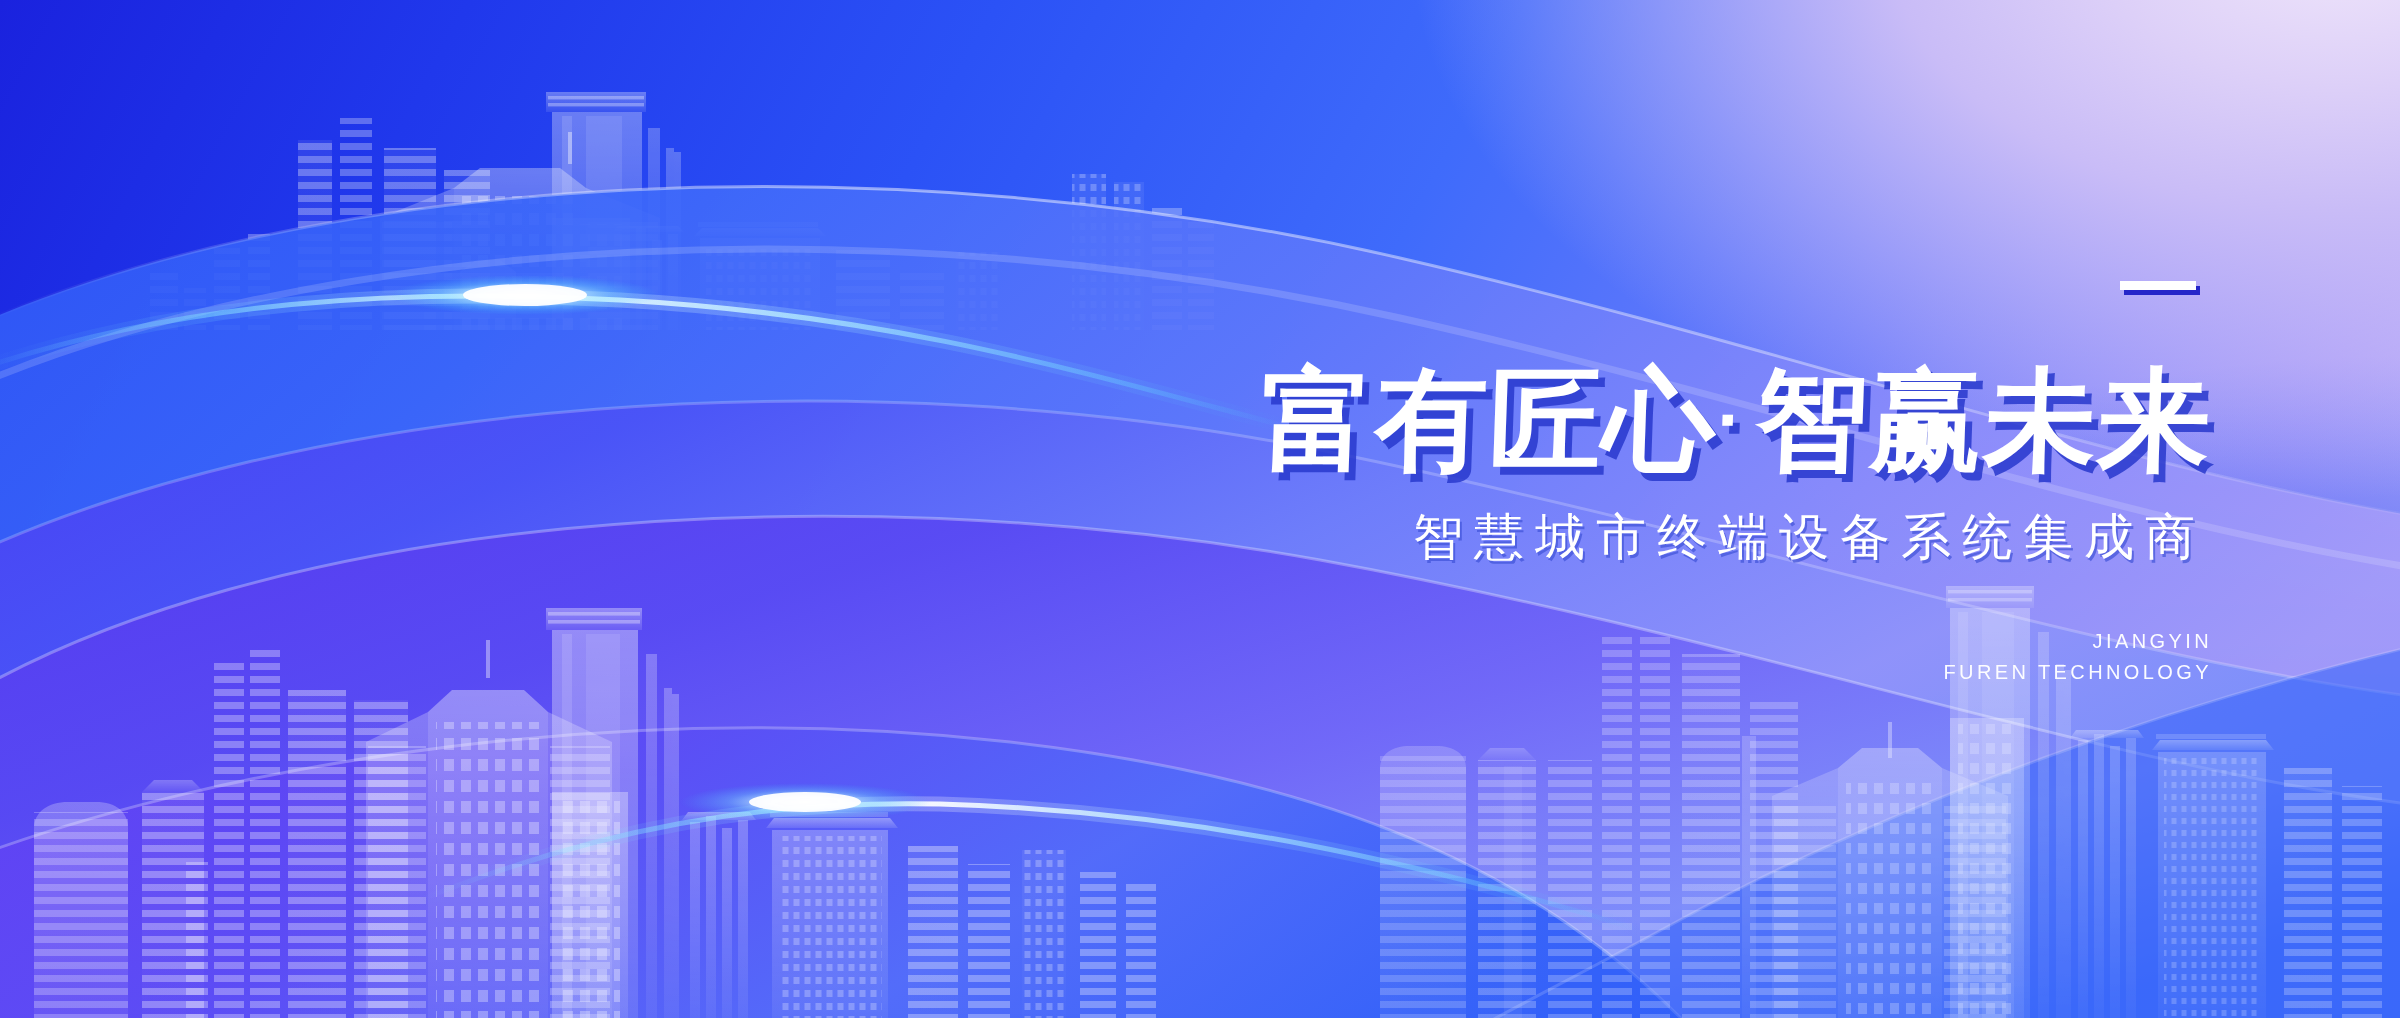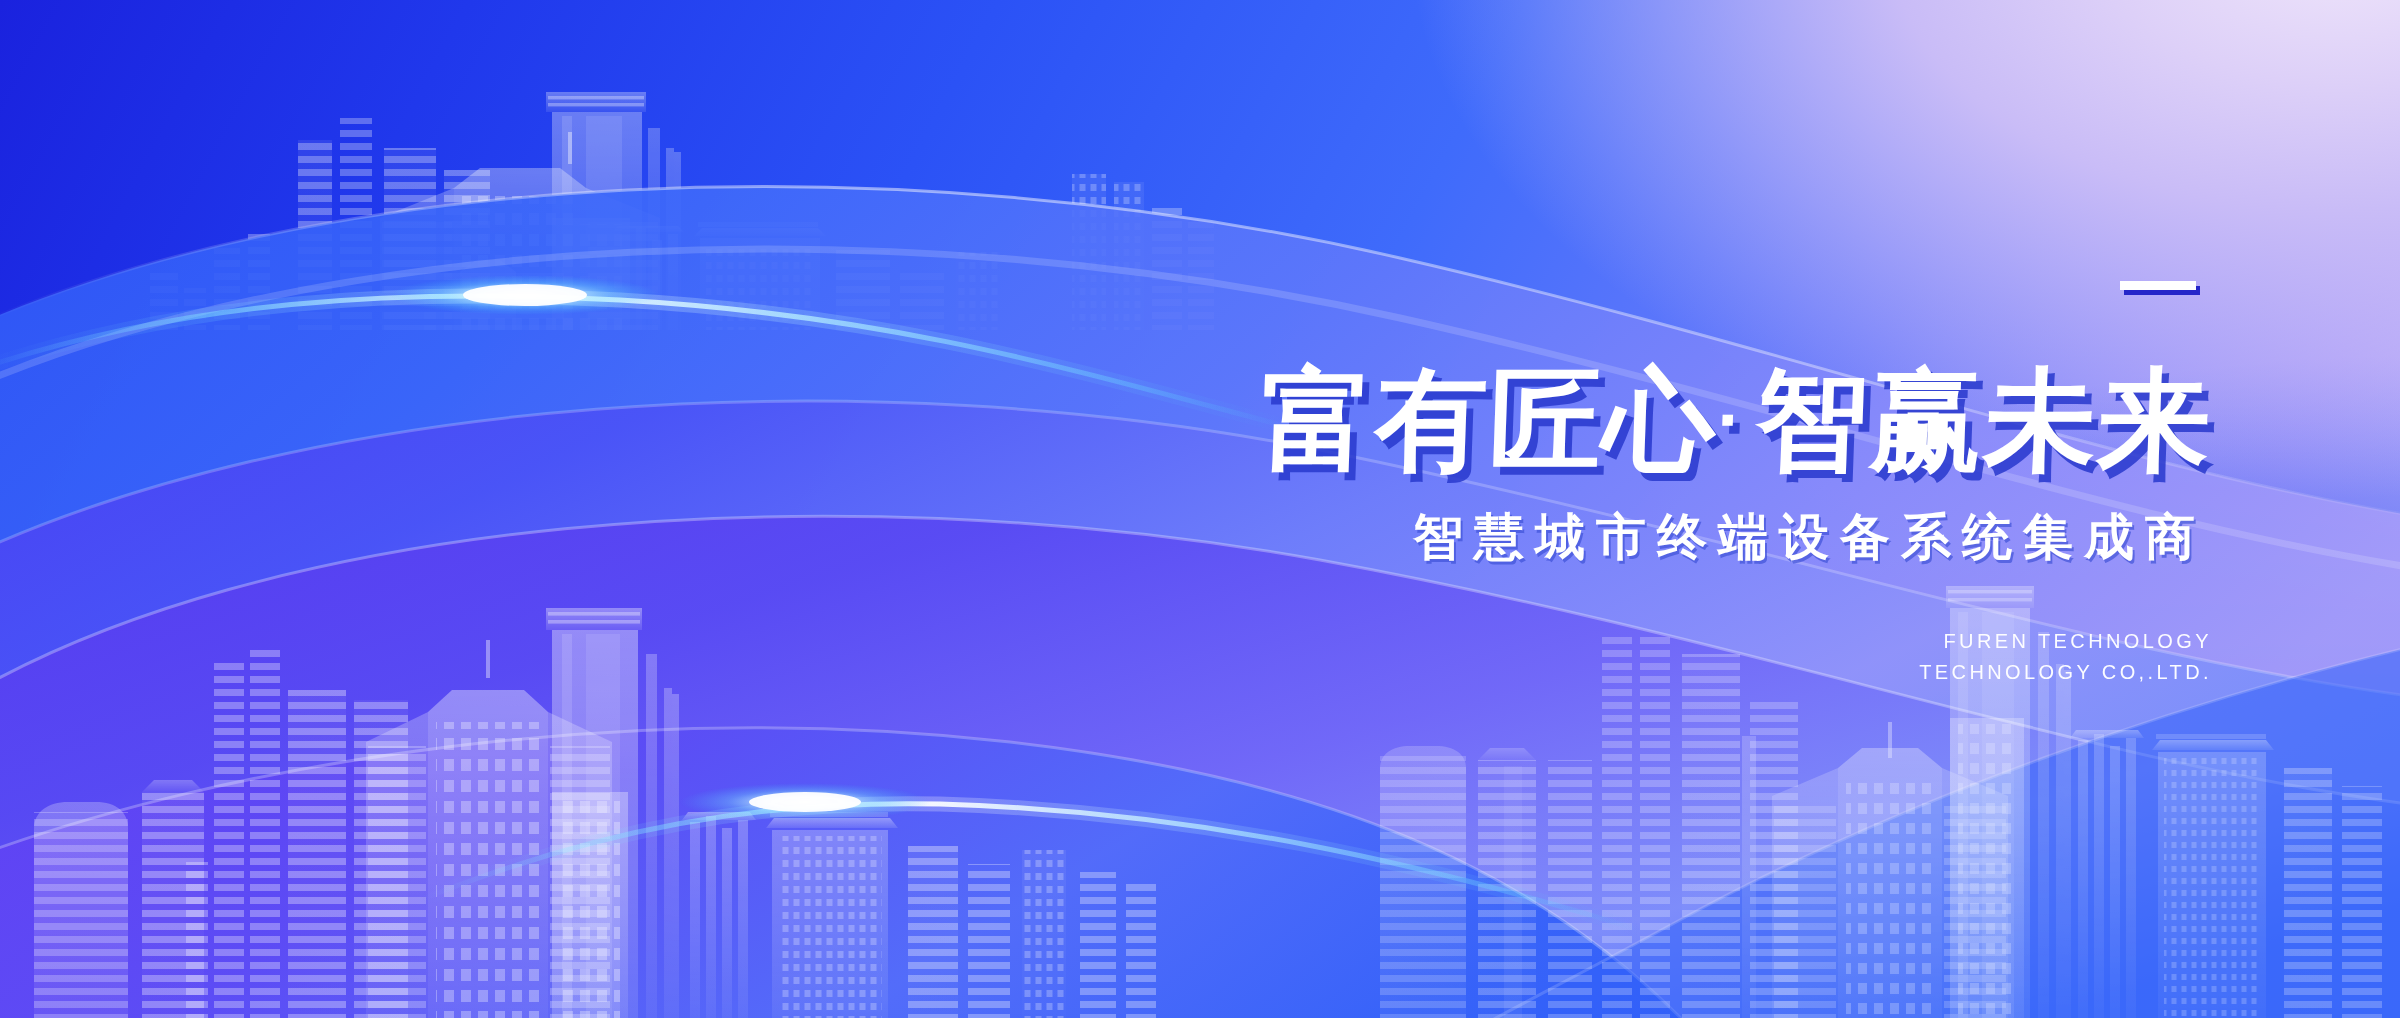--- a/index.html
+++ b/index.html
@@ -23,21 +23,21 @@
   .title{
     position:absolute;left:0;top:360px;width:2212px;text-align:right;
     font-size:112px;line-height:120px;font-weight:bold;color:#ffffff;
     letter-spacing:2px;white-space:nowrap;
     text-shadow:7px 8px 0 rgba(40,56,205,.85);
     transform:skewX(-2deg);transform-origin:right center;
   }
   .title .dot{font-size:74px;vertical-align:14px;letter-spacing:14px;}
   .subtitle{
     position:absolute;left:0;top:505px;width:2206px;text-align:right;
-    font-size:50px;line-height:64px;font-weight:700;color:#ffffff;
+    font-size:50px;line-height:64px;font-weight:400;color:#ffffff;
     letter-spacing:11px;white-space:nowrap;
     text-shadow:2px 3px 0 rgba(58,78,214,.65);
   }
   .company{
     position:absolute;left:0;top:626px;width:2212px;text-align:right;
     color:#ffffff;font-size:20px;line-height:31px;letter-spacing:3.4px;
     font-weight:400;white-space:nowrap;opacity:.97;
   }
 </style>
 </head>
@@ -417,19 +417,19 @@
 
     <div class="dash"></div>
 
     <div class="title">
       <span>富有匠心</span><span class="dot">·</span><span>智赢未来</span>
     </div>
 
     <div class="subtitle">智慧城市终端设备系统集成商</div>
 
     <div class="company">
+      <div>JIANGYIN</div>
       <div>FUREN TECHNOLOGY</div>
-      <div>TECHNOLOGY CO,.LTD.</div>
     </div>
 
   </div>
 
 </div>
 
 </body></html>

